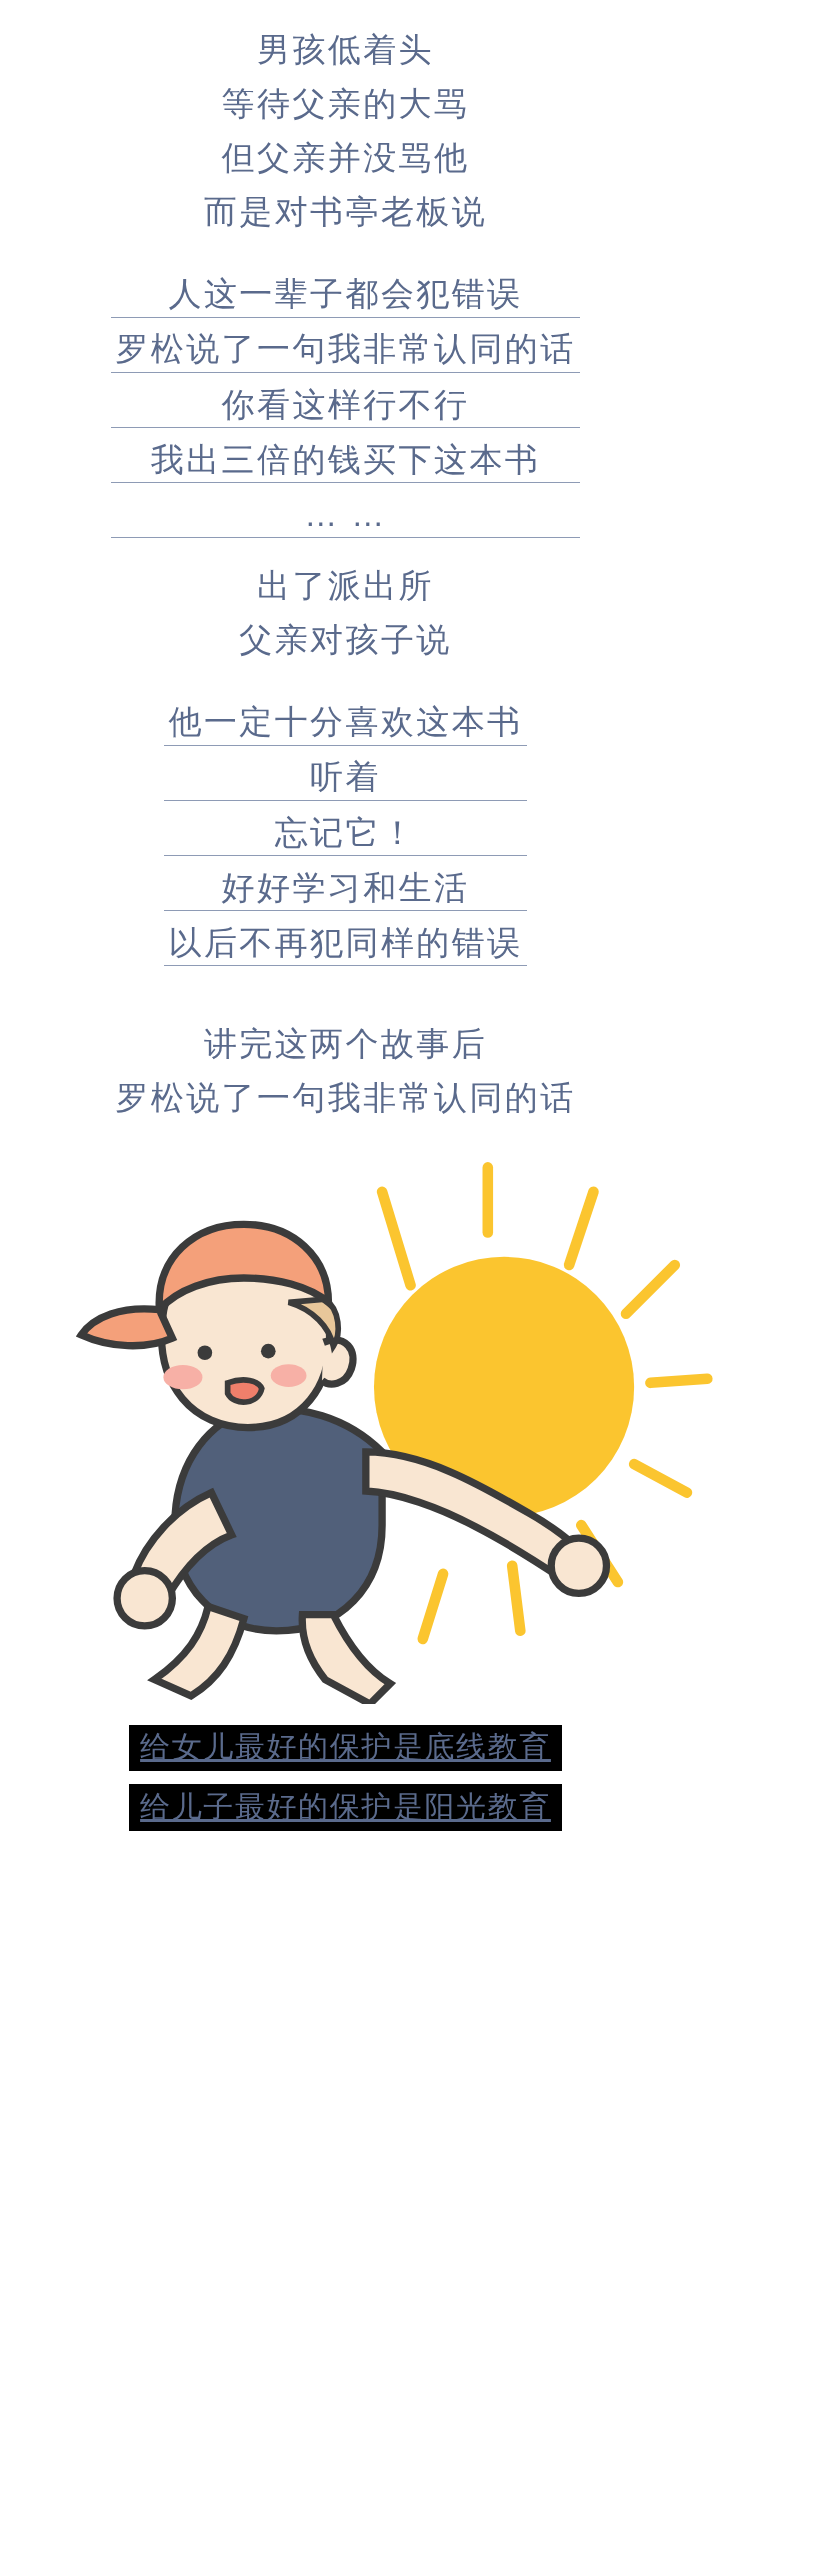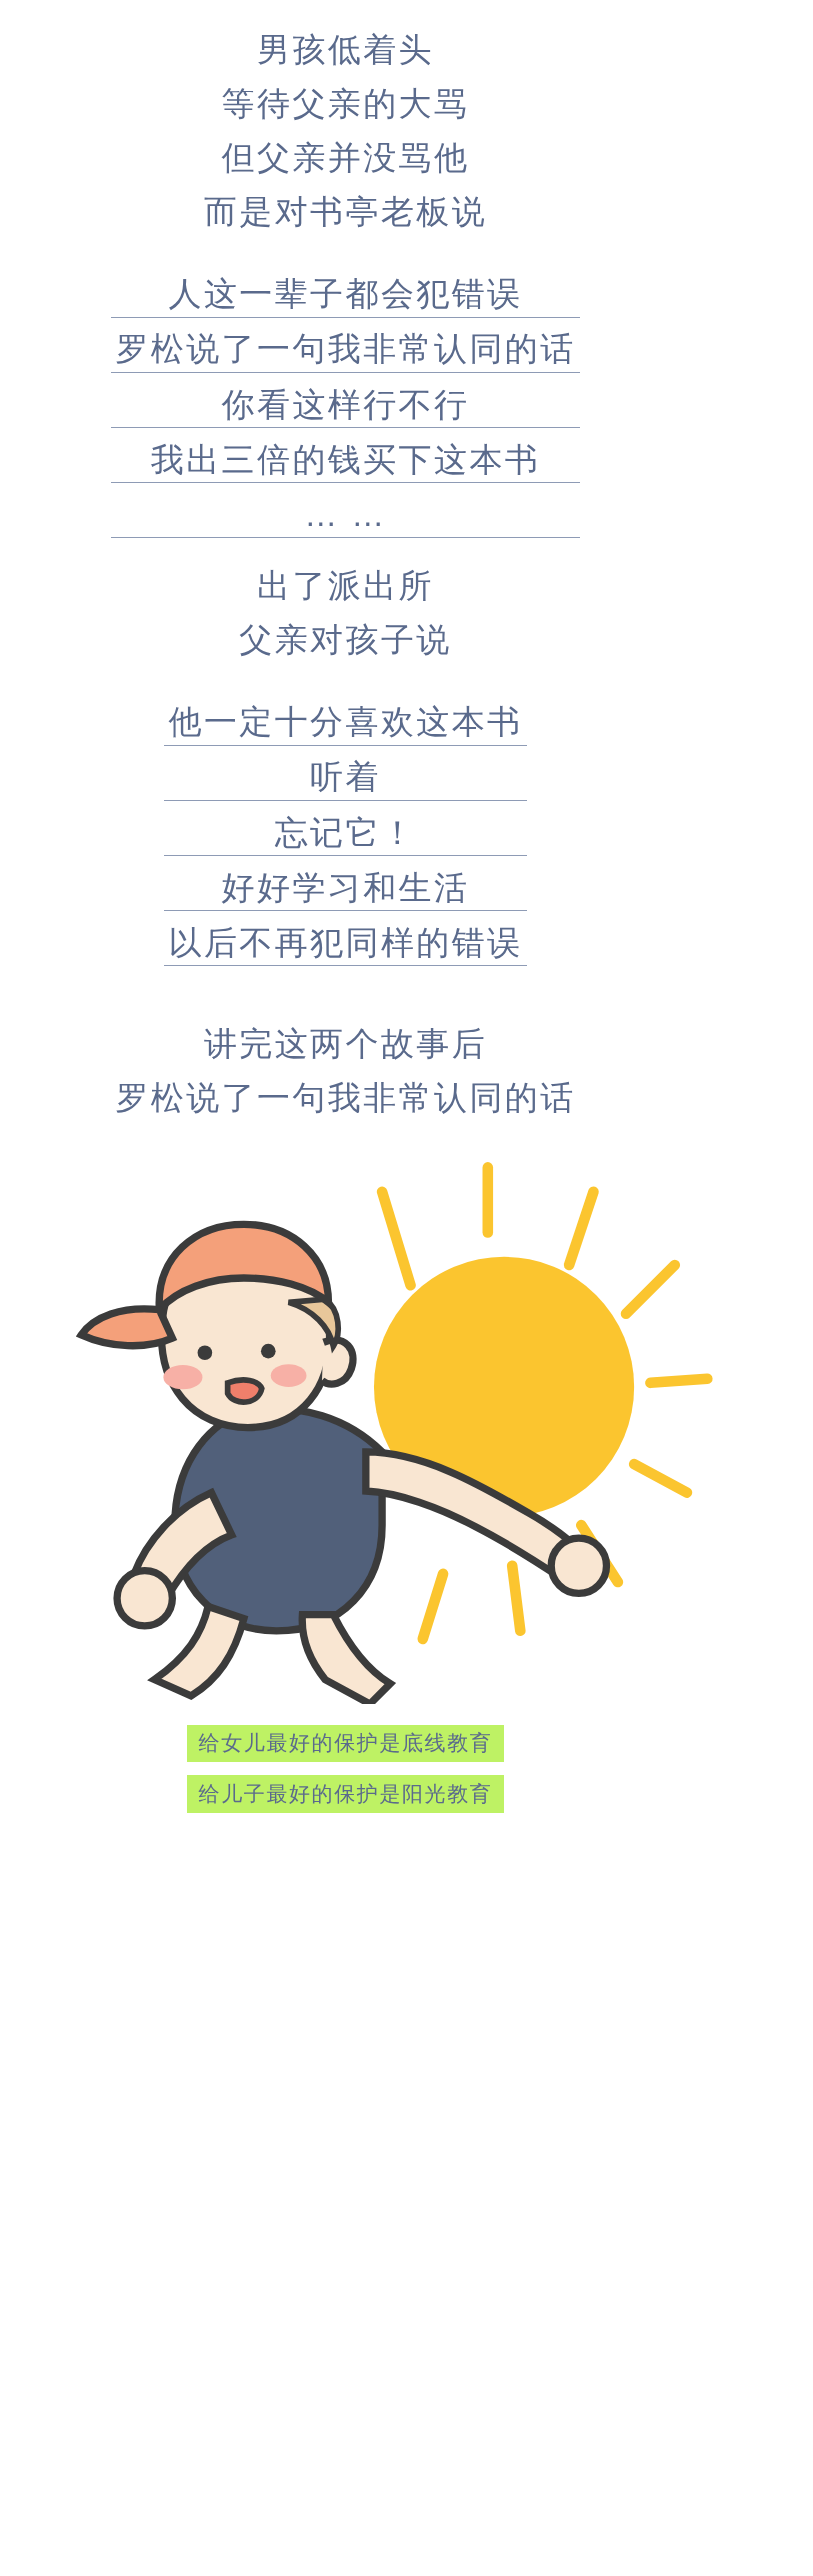--- a/index.html
+++ b/index.html
@@ -63,28 +63,29 @@
   }
 
   
   .footer-lines {
     display: flex;
     flex-direction: column;
     align-items: center;
     margin-top: 21px;
   }
   .hl-line {
-    font-size: 21px;
+    font-size: 30px;
     line-height: 1.0;
     color: #5a6a8c;
     letter-spacing: 1.6px;
-    background: #bef264;
+    background: #000000;
     padding: 7.3px 11.4px 9px 11.4px;
     margin-bottom: 13px;
     white-space: nowrap;
+    text-decoration: underline;
   }
 </style>
 </head>
 <body>
 
 <div class="page">
 
   <div class="lines">
 
     <div>

